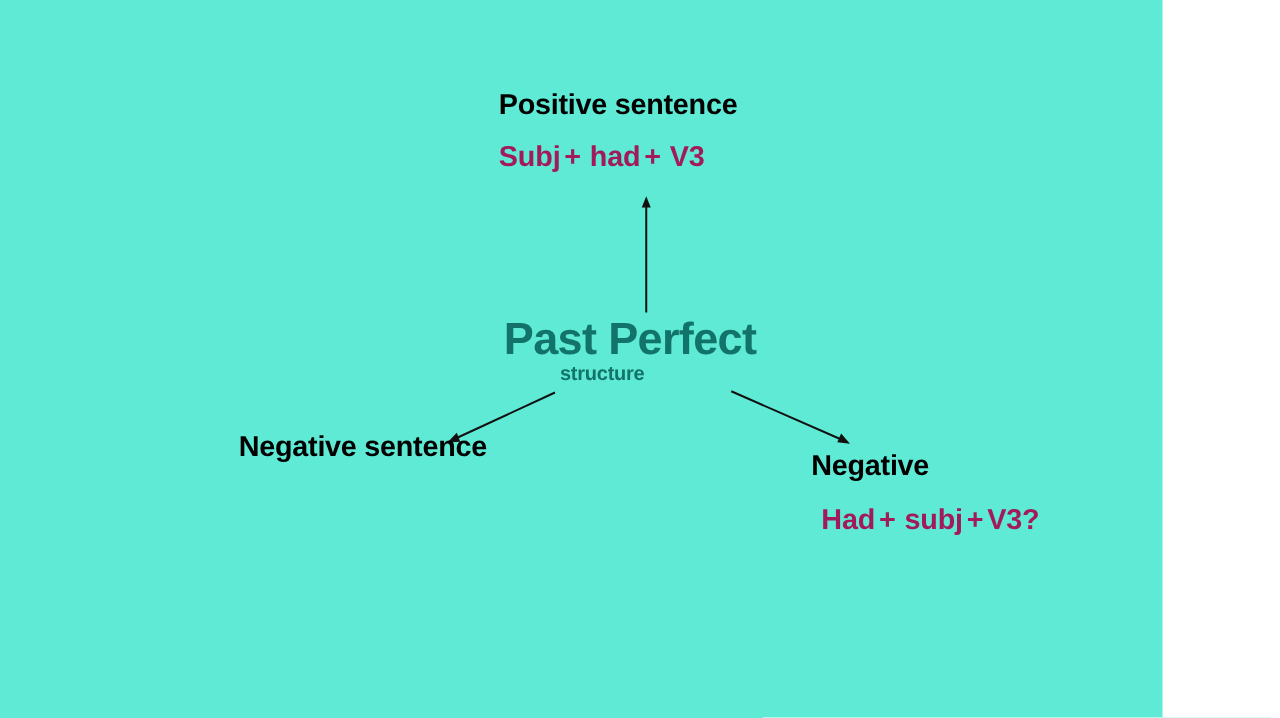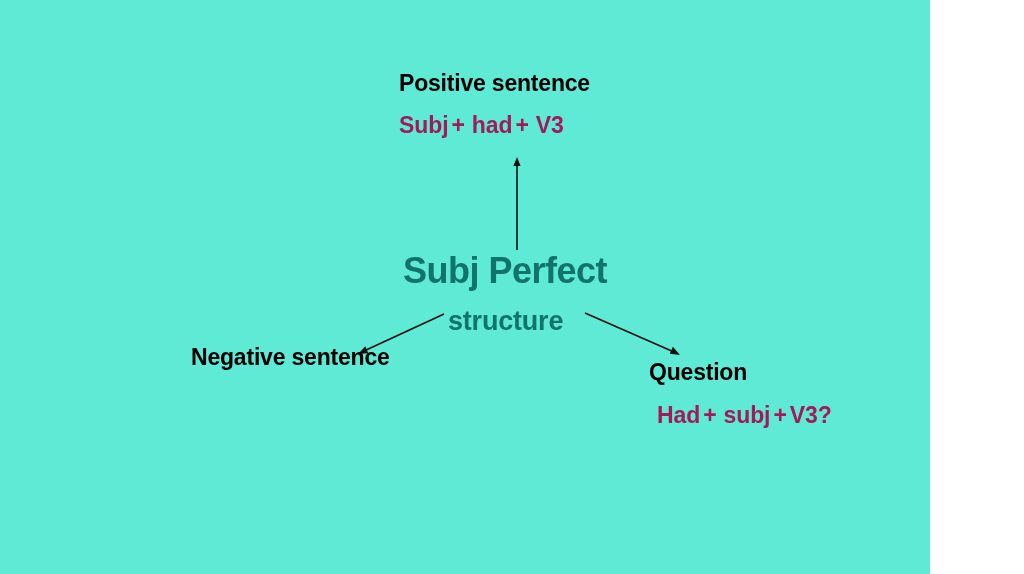--- a/index.html
+++ b/index.html
@@ -49,24 +49,24 @@
   #center-title {
     left: 403px;
     top: 253px;
     color: #12736a;
     font-weight: bold;
     font-size: 36px;
     letter-spacing: -0.5px;
   }
   #center-subtitle {
     left: 448px;
-    top: 308px;
+    top: 292px;
     color: #12736a;
     font-weight: bold;
-    font-size: 27px;
+    font-size: 16px;
     letter-spacing: -0.2px;
   }
 
   
   #negative-label { left: 191px; top: 346px; }
   #negative-formula { left: 167px; top: 404px; }
 
   
   #question-label { left: 649px; top: 361px; }
   #question-formula { left: 657px; top: 404px; }
@@ -110,26 +110,26 @@
       <polygon points="680,355 669.8,353.8 672.9,346.8"></polygon>
     </g>
   </svg>
 
   <div class="node label" id="positive-label">Positive sentence</div>
 
   <div class="node formula" id="positive-formula">
     <span>Subj</span><span class="sp-narrow"></span><span class="plus">+</span><span class="sp-wide"></span><span>had</span><span class="sp-narrow"></span><span class="plus">+</span><span class="sp-wide"></span><span>V3</span>
   </div>
 
-  <div class="node" id="center-title">Subj Perfect</div>
+  <div class="node" id="center-title">Past Perfect</div>
 
   <div class="node" id="center-subtitle">structure</div>
 
   <div class="node label" id="negative-label">Negative sentence</div>
 
 
-  <div class="node label" id="question-label">Question</div>
+  <div class="node label" id="question-label">Negative</div>
 
   <div class="node formula" id="question-formula">
     <span>Had</span><span class="sp-narrow"></span><span class="plus">+</span><span class="sp-wide"></span><span>subj</span><span class="sp-narrow"></span><span class="plus">+</span><span class="sp-narrow"></span><span>V3?</span>
   </div>
 
 </div>
 
 </body></html>

